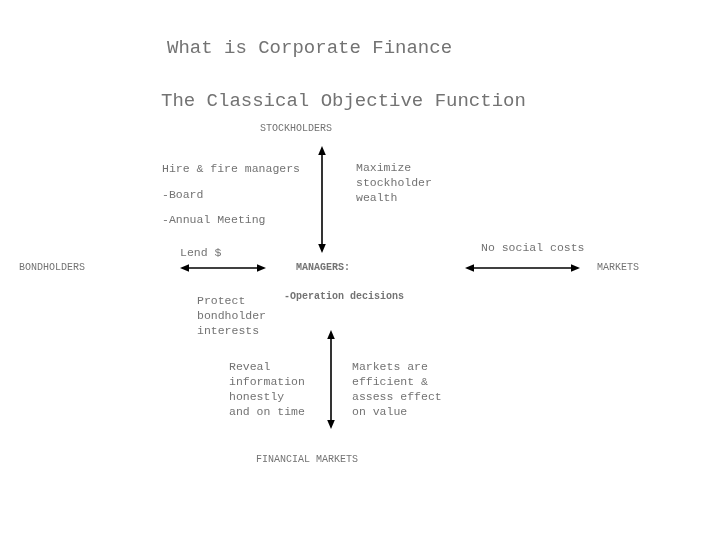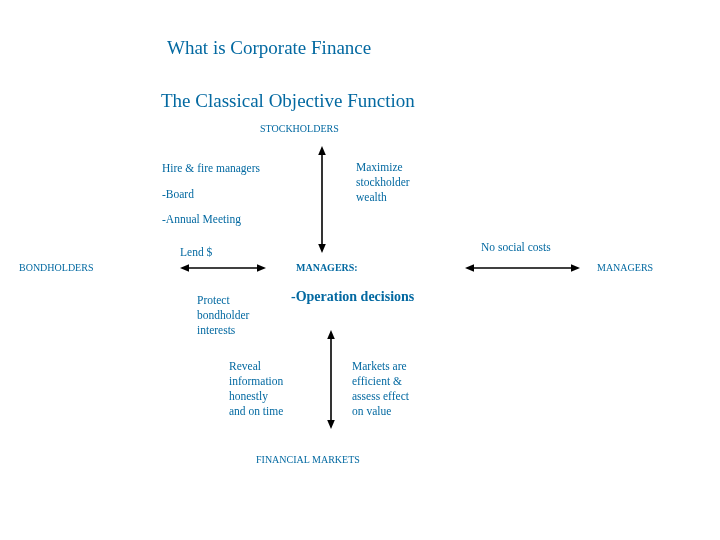--- a/index.html
+++ b/index.html
@@ -7,22 +7,22 @@
     margin: 0;
     padding: 0;
     background: #ffffff;
   }
   #slide {
     position: relative;
     width: 696px;
     height: 540px;
     background: #ffffff;
     overflow: hidden;
-    font-family: Liberation Serif, serif;
-    color: #0369a1;
+    font-family: Liberation Mono, monospace;
+    color: #737373;
     -webkit-font-smoothing: none;
   }
   .abs { position: absolute; }
 
   
   .title-1 {
     left: 167px; top: 36px;
     font-size: 19px;
     line-height: 24px;
     white-space: nowrap;
@@ -47,22 +47,22 @@
   .node-financial    { left: 256px; top: 450px; }
 
   .node-managers {
     left: 296px; top: 258px;
     font-size: 10px;
     font-weight: bold;
     line-height: 19px;
     white-space: nowrap;
   }
   .managers-sub {
-    left: 291px; top: 288px;
-    font-size: 14px;
+    left: 284px; top: 288px;
+    font-size: 10px;
     font-weight: bold;
     line-height: 18px;
     white-space: nowrap;
   }
 
   
   .note {
     font-size: 11.5px;
     line-height: 15px;
     white-space: pre-line;
@@ -97,21 +97,21 @@
   <div class="abs title-2">The Classical Objective Function</div>
 
   <div class="abs node node-stockholders">STOCKHOLDERS</div>
 
   <div class="abs node node-bondholders">BONDHOLDERS</div>
 
   <div class="abs node-managers">MANAGERS:</div>
 
   <div class="abs managers-sub">-Operation decisions</div>
 
-  <div class="abs node node-society">MANAGERS</div>
+  <div class="abs node node-society">MARKETS</div>
 
   <div class="abs note note-hire">Hire &amp; fire managers</div>
 
   <div class="abs node node-financial">FINANCIAL MARKETS</div>
 
   <div class="abs note note-board">-Board</div>
 
   <div class="abs note note-annual">-Annual Meeting</div>
 
   <div class="abs note note-max">Maximize

